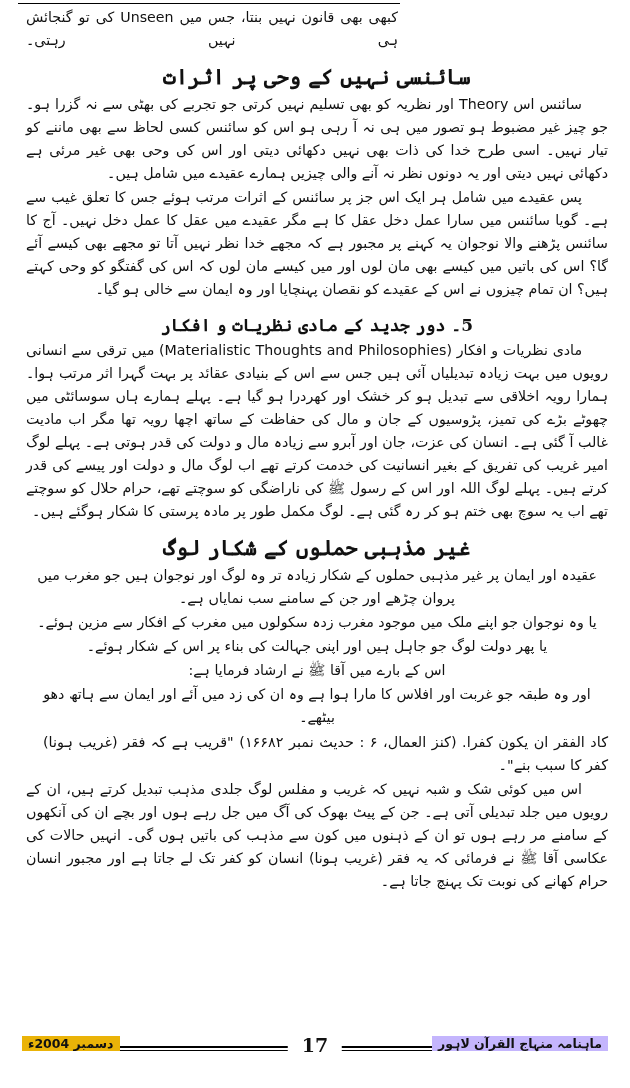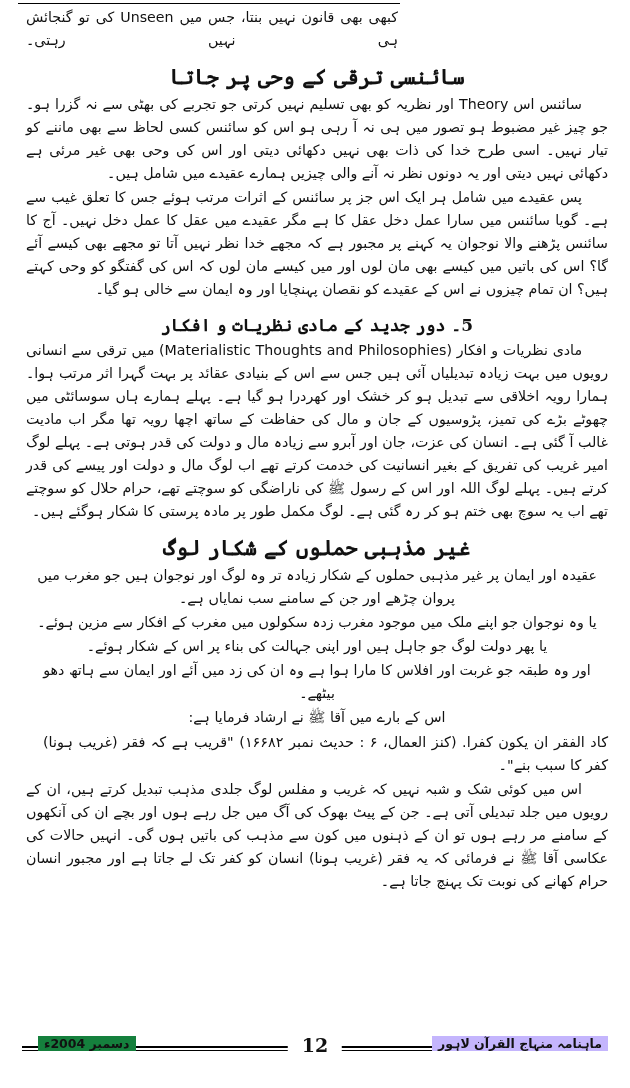--- a/index.html
+++ b/index.html
@@ -127,61 +127,61 @@
     right: 0;
     background: #c4b5fd;
     padding: 0 6px;
     font-size: 12.5px;
     font-weight: bold;
     white-space: nowrap;
   }
   .footer .right-mark {
     position: absolute;
     top: -4px;
-    left: 16px;
-    background: #15803d;
+    left: 0;
+    background: #eab308;
     padding: 0 6px;
     font-size: 12.5px;
     font-weight: bold;
     white-space: nowrap;
     color: #111;
   }
 </style>
 </head>
 <body>
 
 <div class="page">
 
   <div class="top-rule-wrap">
     <div class="hrule-top"></div>
   </div>
   <p class="body top-line">کبھی بھی قانون نہیں بنتا، جس میں Unseen کی تو گنجائش ہی نہیں رہتی۔</p>
 
-  <h2 class="sec">سائنسی ترقی کے وحی پر جاتا</h2>
+  <h2 class="sec">سائنسی نہیں کے وحی پر اثرات</h2>
   <p class="body ind">سائنس اس Theory اور نظریہ کو بھی تسلیم نہیں کرتی جو تجربے کی بھٹی سے نہ گزرا ہو۔ جو چیز غیر مضبوط ہو تصور میں ہی نہ آ رہی ہو اس کو سائنس کسی لحاظ سے بھی ماننے کو تیار نہیں۔ اسی طرح خدا کی ذات بھی نہیں دکھائی دیتی اور اس کی وحی بھی غیر مرئی ہے دکھائی نہیں دیتی اور یہ دونوں نظر نہ آنے والی چیزیں ہمارے عقیدے میں شامل ہیں۔</p>
   <p class="body ind">پس عقیدے میں شامل ہر ایک اس جز پر سائنس کے اثرات مرتب ہوئے جس کا تعلق غیب سے ہے۔ گویا سائنس میں سارا عمل دخل عقل کا ہے مگر عقیدے میں عقل کا عمل دخل نہیں۔ آج کا سائنس پڑھنے والا نوجوان یہ کہنے پر مجبور ہے کہ مجھے خدا نظر نہیں آتا تو مجھے بھی کیسے آئے گا؟ اس کی باتیں میں کیسے بھی مان لوں اور میں کیسے مان لوں کہ اس کی گفتگو کو وحی کہتے ہیں؟ ان تمام چیزوں نے اس کے عقیدے کو نقصان پہنچایا اور وہ ایمان سے خالی ہو گیا۔</p>
 
   <h3 class="sub">5۔ دور جدید کے مادی نظریات و افکار</h3>
   <p class="body ind">مادی نظریات و افکار (Materialistic Thoughts and Philosophies) میں ترقی سے انسانی رویوں میں بہت زیادہ تبدیلیاں آئی ہیں جس سے اس کے بنیادی عقائد پر بہت گہرا اثر مرتب ہوا۔ ہمارا رویہ اخلاقی سے تبدیل ہو کر خشک اور کھردرا ہو گیا ہے۔ پہلے ہمارے ہاں سوسائٹی میں چھوٹے بڑے کی تمیز، پڑوسیوں کے جان و مال کی حفاظت کے ساتھ اچھا رویہ تھا مگر اب مادیت غالب آ گئی ہے۔ انسان کی عزت، جان اور آبرو سے زیادہ مال و دولت کی قدر ہوتی ہے۔ پہلے لوگ امیر غریب کی تفریق کے بغیر انسانیت کی خدمت کرتے تھے اب لوگ مال و دولت اور پیسے کی قدر کرتے ہیں۔ پہلے لوگ اللہ اور اس کے رسول ﷺ کی ناراضگی کو سوچتے تھے، حرام حلال کو سوچتے تھے اب یہ سوچ بھی ختم ہو کر رہ گئی ہے۔ لوگ مکمل طور پر مادہ پرستی کا شکار ہوگئے ہیں۔</p>
 
   <h2 class="sec">غیر مذہبی حملوں کے شکار لوگ</h2>
   <p class="body center">عقیدہ اور ایمان پر غیر مذہبی حملوں کے شکار زیادہ تر وہ لوگ اور نوجوان ہیں جو مغرب میں پروان چڑھے اور جن کے سامنے سب نمایاں ہے۔</p>
   <p class="body center">یا وہ نوجوان جو اپنے ملک میں موجود مغرب زدہ سکولوں میں مغرب کے افکار سے مزین ہوئے۔</p>
   <p class="body center">یا پھر دولت لوگ جو جاہل ہیں اور اپنی جہالت کی بناء پر اس کے شکار ہوئے۔</p>
+  <p class="body center">اس کے بارے میں آقا ﷺ نے ارشاد فرمایا ہے:</p>
   <p class="body center">اور وہ طبقہ جو غربت اور افلاس کا مارا ہوا ہے وہ ان کی زد میں آئے اور ایمان سے ہاتھ دھو بیٹھے۔</p>
-  <p class="body center">اس کے بارے میں آقا ﷺ نے ارشاد فرمایا ہے:</p>
 
   <p class="hadith">
     <span>كاد الفقر ان يكون كفرا.</span>
     <span>(کنز العمال، ۶ : حدیث نمبر ۱۶۶۸۲)</span>
     <span>"قریب ہے کہ فقر (غریب ہونا) کفر کا سبب بنے"۔</span>
   </p>
 
   <p class="body ind">اس میں کوئی شک و شبہ نہیں کہ غریب و مفلس لوگ جلدی مذہب تبدیل کرتے ہیں، ان کے رویوں میں جلد تبدیلی آتی ہے۔ جن کے پیٹ بھوک کی آگ میں جل رہے ہوں اور بچے ان کی آنکھوں کے سامنے مر رہے ہوں تو ان کے ذہنوں میں کون سے مذہب کی باتیں ہوں گی۔ انہیں حالات کی عکاسی آقا ﷺ نے فرمائی کہ یہ فقر (غریب ہونا) انسان کو کفر تک لے جاتا ہے اور مجبور انسان حرام کھانے کی نوبت تک پہنچ جاتا ہے۔</p>
 
   <div class="footer">
     <div class="rule"></div>
     <div class="right-mark">دسمبر 2004ء</div>
-    <div class="pageno">12</div>
+    <div class="pageno">17</div>
     <div class="left-mark">ماہنامہ منہاج القرآن لاہور</div>
   </div>
 
 </div>
 
 </body></html>

